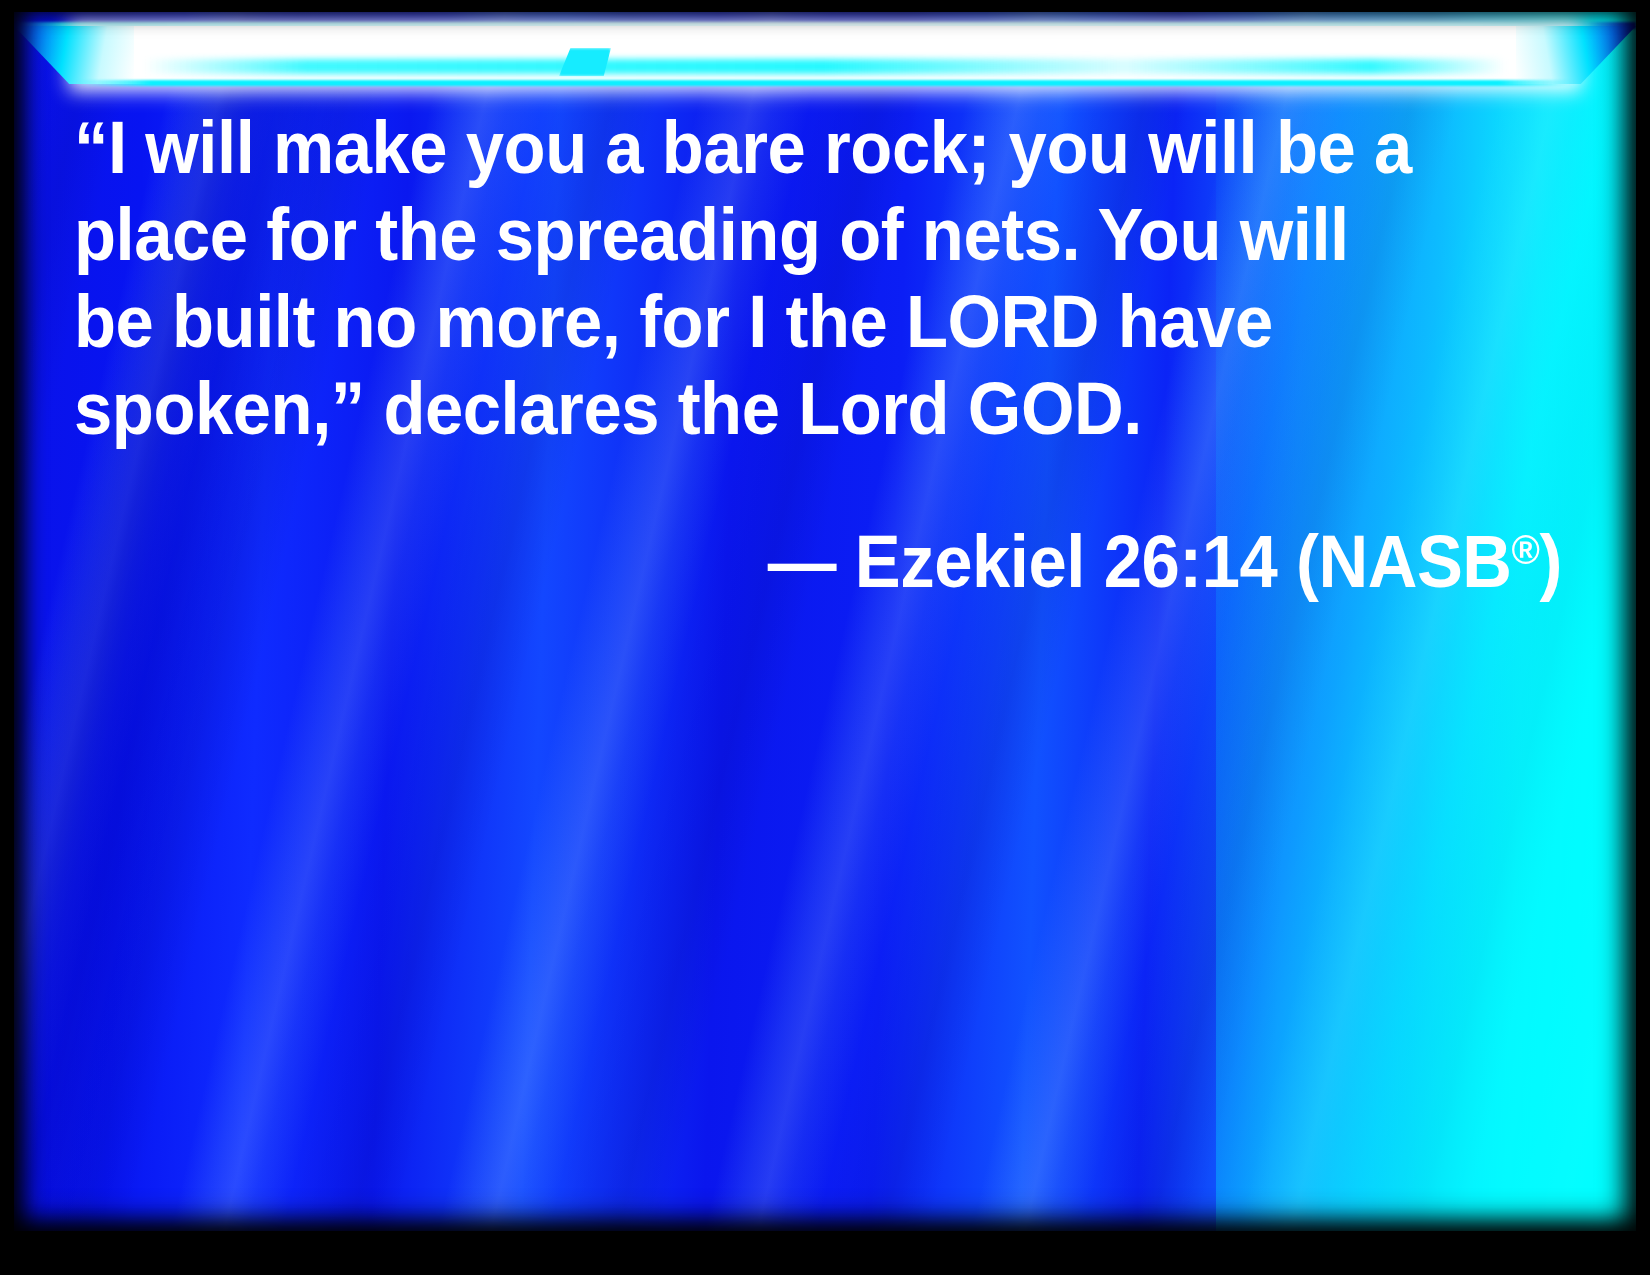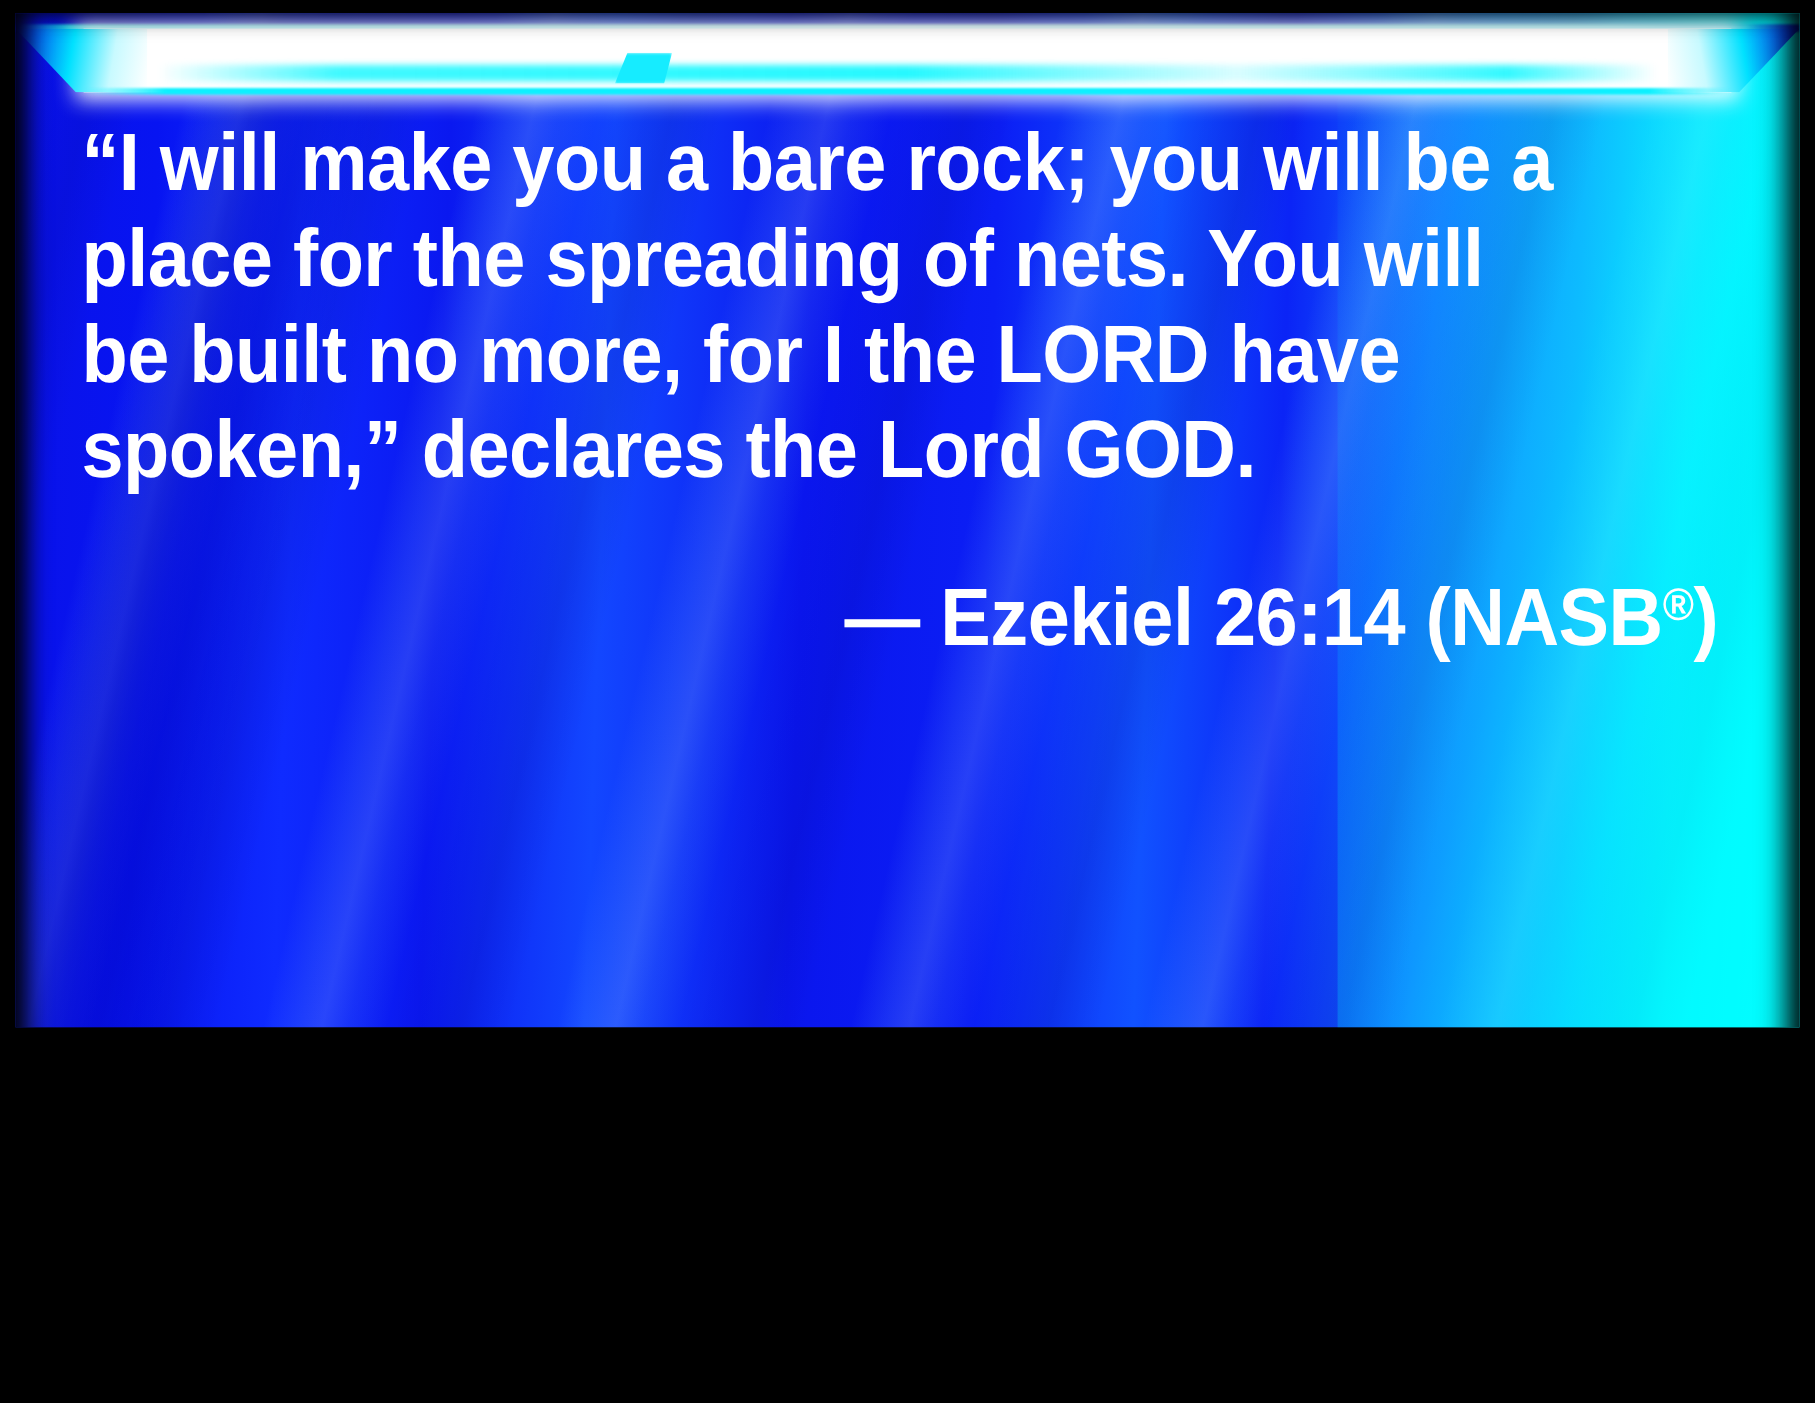--- a/index.html
+++ b/index.html
@@ -5,21 +5,21 @@
 <style>
   html, body {
     margin: 0;
     padding: 0;
     background: #000000;
   }
 
   #slide {
     position: relative;
     width: 1650px;
-    height: 934px;
+    height: 1275px;
     overflow: hidden;
     background: #000000;
     font-family: "Liberation Sans", sans-serif;
   }
 
   
   #frame {
     position: absolute;
     left: 0; top: 0;
     width: 1650px;

